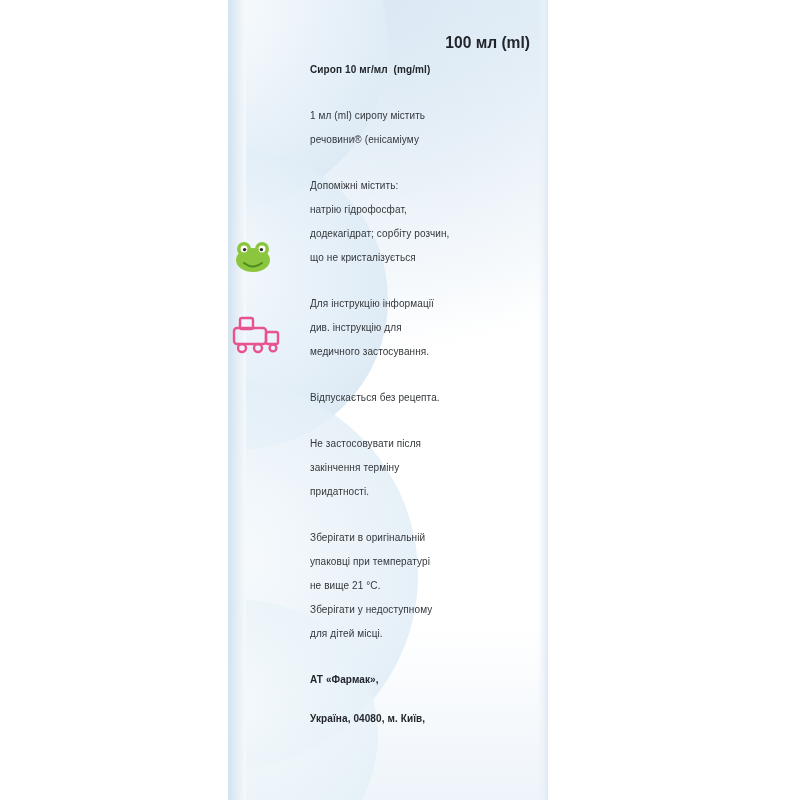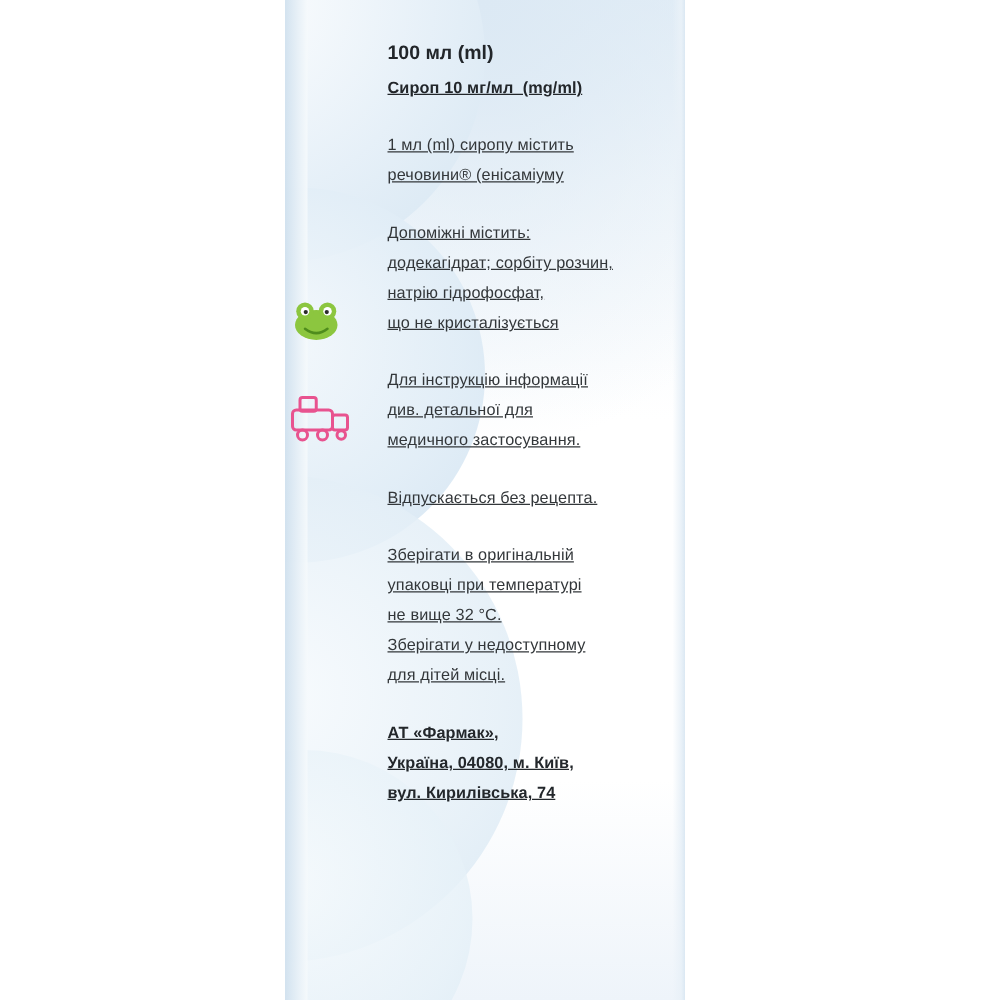--- a/index.html
+++ b/index.html
@@ -101,42 +101,42 @@
 
   
   .textblock {
     position: absolute;
     left: 82px;
     top: 34px;
     width: 228px;
     color: #2f3335;
   }
   .line {
-    font-size: 13px;
+    font-size: 10px;
     line-height: 24px;
     letter-spacing: .1px;
     color: #33373a;
     white-space: pre-wrap;
-    text-decoration: underline;
   }
   .strong {
     font-weight: bold;
     color: #22262a;
   }
   .vol {
     font-weight: bold;
     font-size: 15.6px;
+    text-align: right;
     padding-right: 8px;
     color: #22262a;
   }
   .para { margin-bottom: 22px; }
   .para.tight { margin-bottom: 6px; }
   .para:last-child { margin-bottom: 0; }
 
-  .addr .line { font-weight: bold; color: #23272b; }
+  .addr .line { font-weight: bold; color: #23272b; margin-top: 15px; }
 </style>
 </head>
 <body>
 
 <div id="scene">
 
   <div class="box">
     <div class="wash"></div>
 
     <div class="bubble b1"></div>
@@ -177,45 +177,49 @@
         <div class="line strong">Сироп 10 мг/мл  (mg/ml)</div>
       </div>
 
       <div class="para">
         <div class="line">1 мл (ml) сиропу містить</div>
         <div class="line">речовини® (енісаміуму</div>
       </div>
 
       <div class="para">
         <div class="line">Допоміжні містить:</div>
+        <div class="line">натрію гідрофосфат,</div>
         <div class="line">додекагідрат; сорбіту розчин,</div>
-        <div class="line">натрію гідрофосфат,</div>
         <div class="line">що не кристалізується</div>
       </div>
 
       <div class="para">
         <div class="line">Для інструкцію інформації</div>
-        <div class="line">див. детальної для</div>
+        <div class="line">див. інструкцію для</div>
         <div class="line">медичного застосування.</div>
       </div>
 
       <div class="para">
         <div class="line">Відпускається без рецепта.</div>
       </div>
 
+      <div class="para">
+        <div class="line">Не застосовувати після</div>
+        <div class="line">закінчення терміну</div>
+        <div class="line">придатності.</div>
+      </div>
 
       <div class="para">
         <div class="line">Зберігати в оригінальній</div>
         <div class="line">упаковці при температурі</div>
-        <div class="line">не вище 32 °С.</div>
+        <div class="line">не вище 21 °С.</div>
         <div class="line">Зберігати у недоступному</div>
         <div class="line">для дітей місці.</div>
       </div>
 
       <div class="para addr">
         <div class="line">АТ «Фармак»,</div>
         <div class="line">Україна, 04080, м. Київ,</div>
-        <div class="line">вул. Кирилівська, 74</div>
       </div>
 
     </div>
   </div>
 </div>
 
 </body></html>

